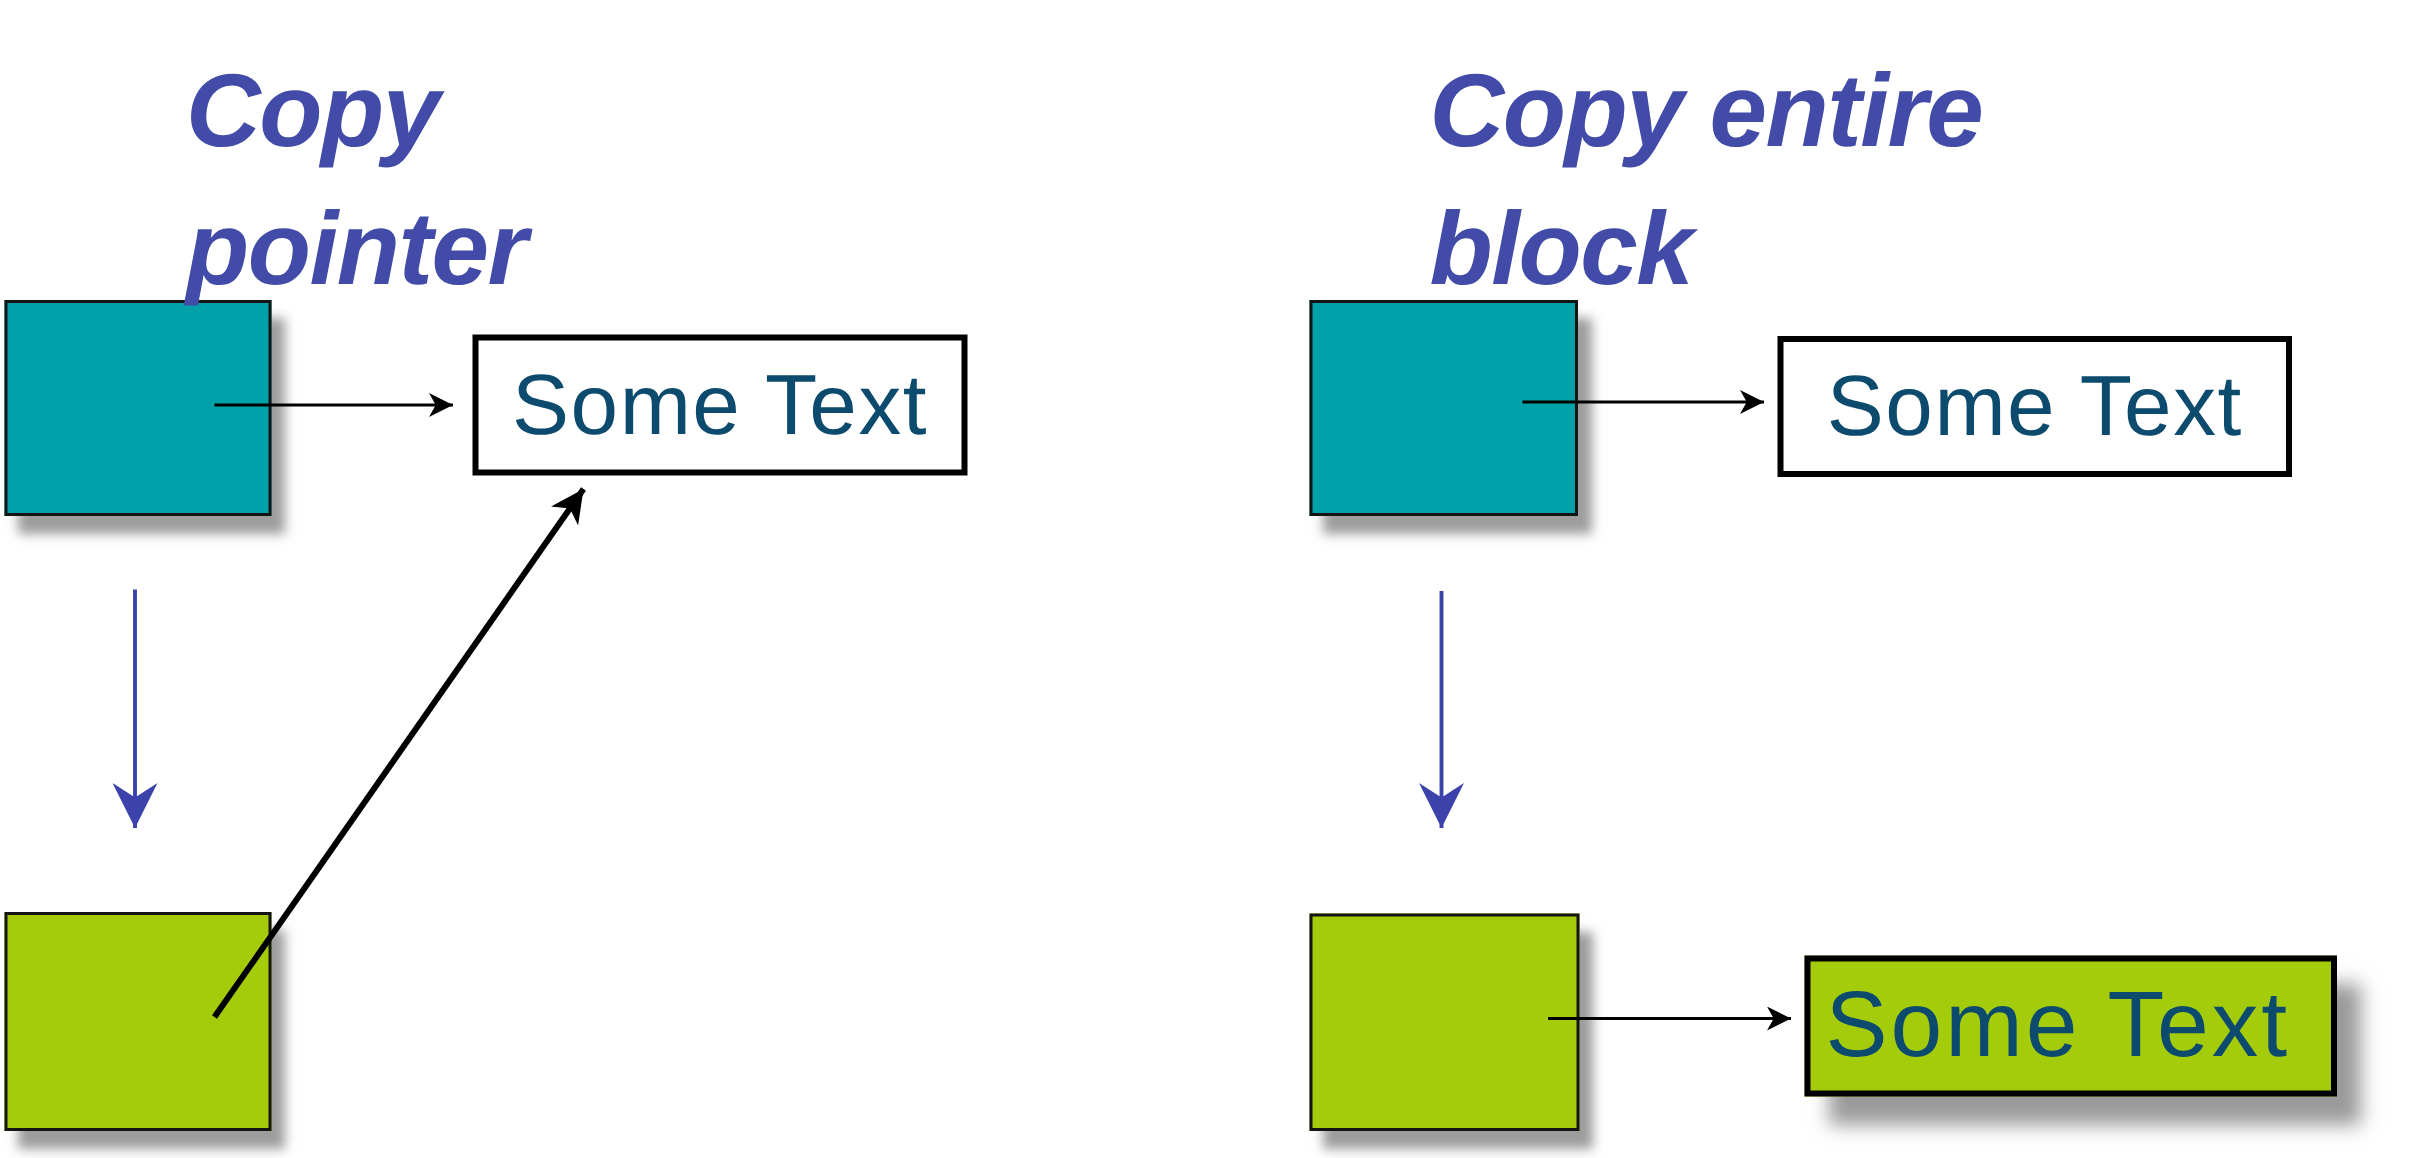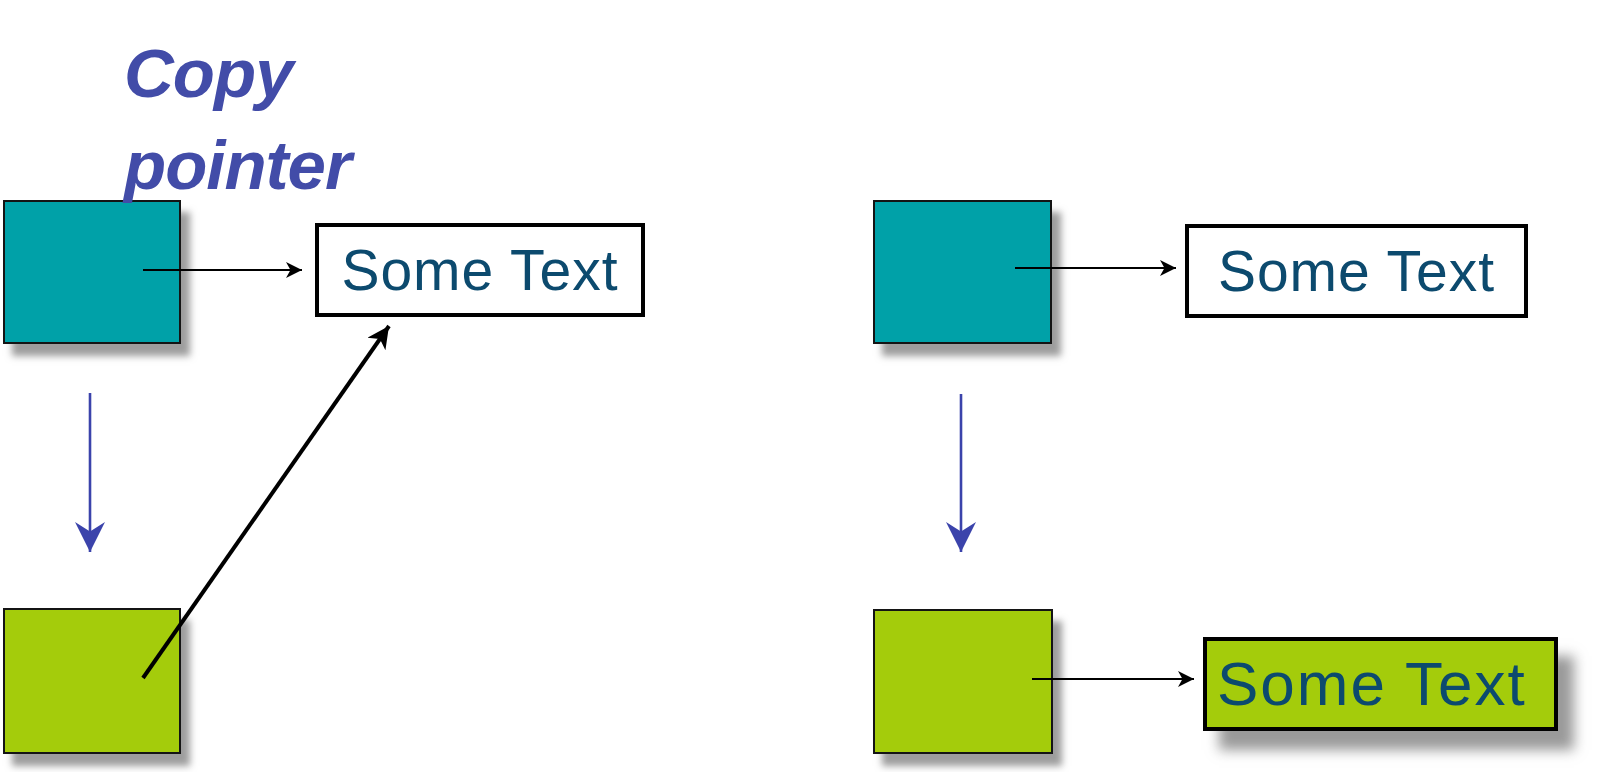--- a/index.html
+++ b/index.html
@@ -71,20 +71,22 @@
 
   <h2 class="title title-left">Copy
 pointer</h2>
 
   <div class="square teal sq-teal-left"></div>
 
   <div class="textbox tb-left-shared">Some Text</div>
 
   <div class="square green sq-green-left"></div>
 
+  <h2 class="title title-right">Copy entire
+block</h2>
 
   <div class="square teal sq-teal-right"></div>
 
   <div class="textbox tb-right-original">Some Text</div>
 
   <div class="square green sq-green-right"></div>
 
   <div class="textbox filled tb-right-copied">Some Text</div>
 
   <svg class="arrows" width="1606" height="772" viewBox="0 0 1606 772">

